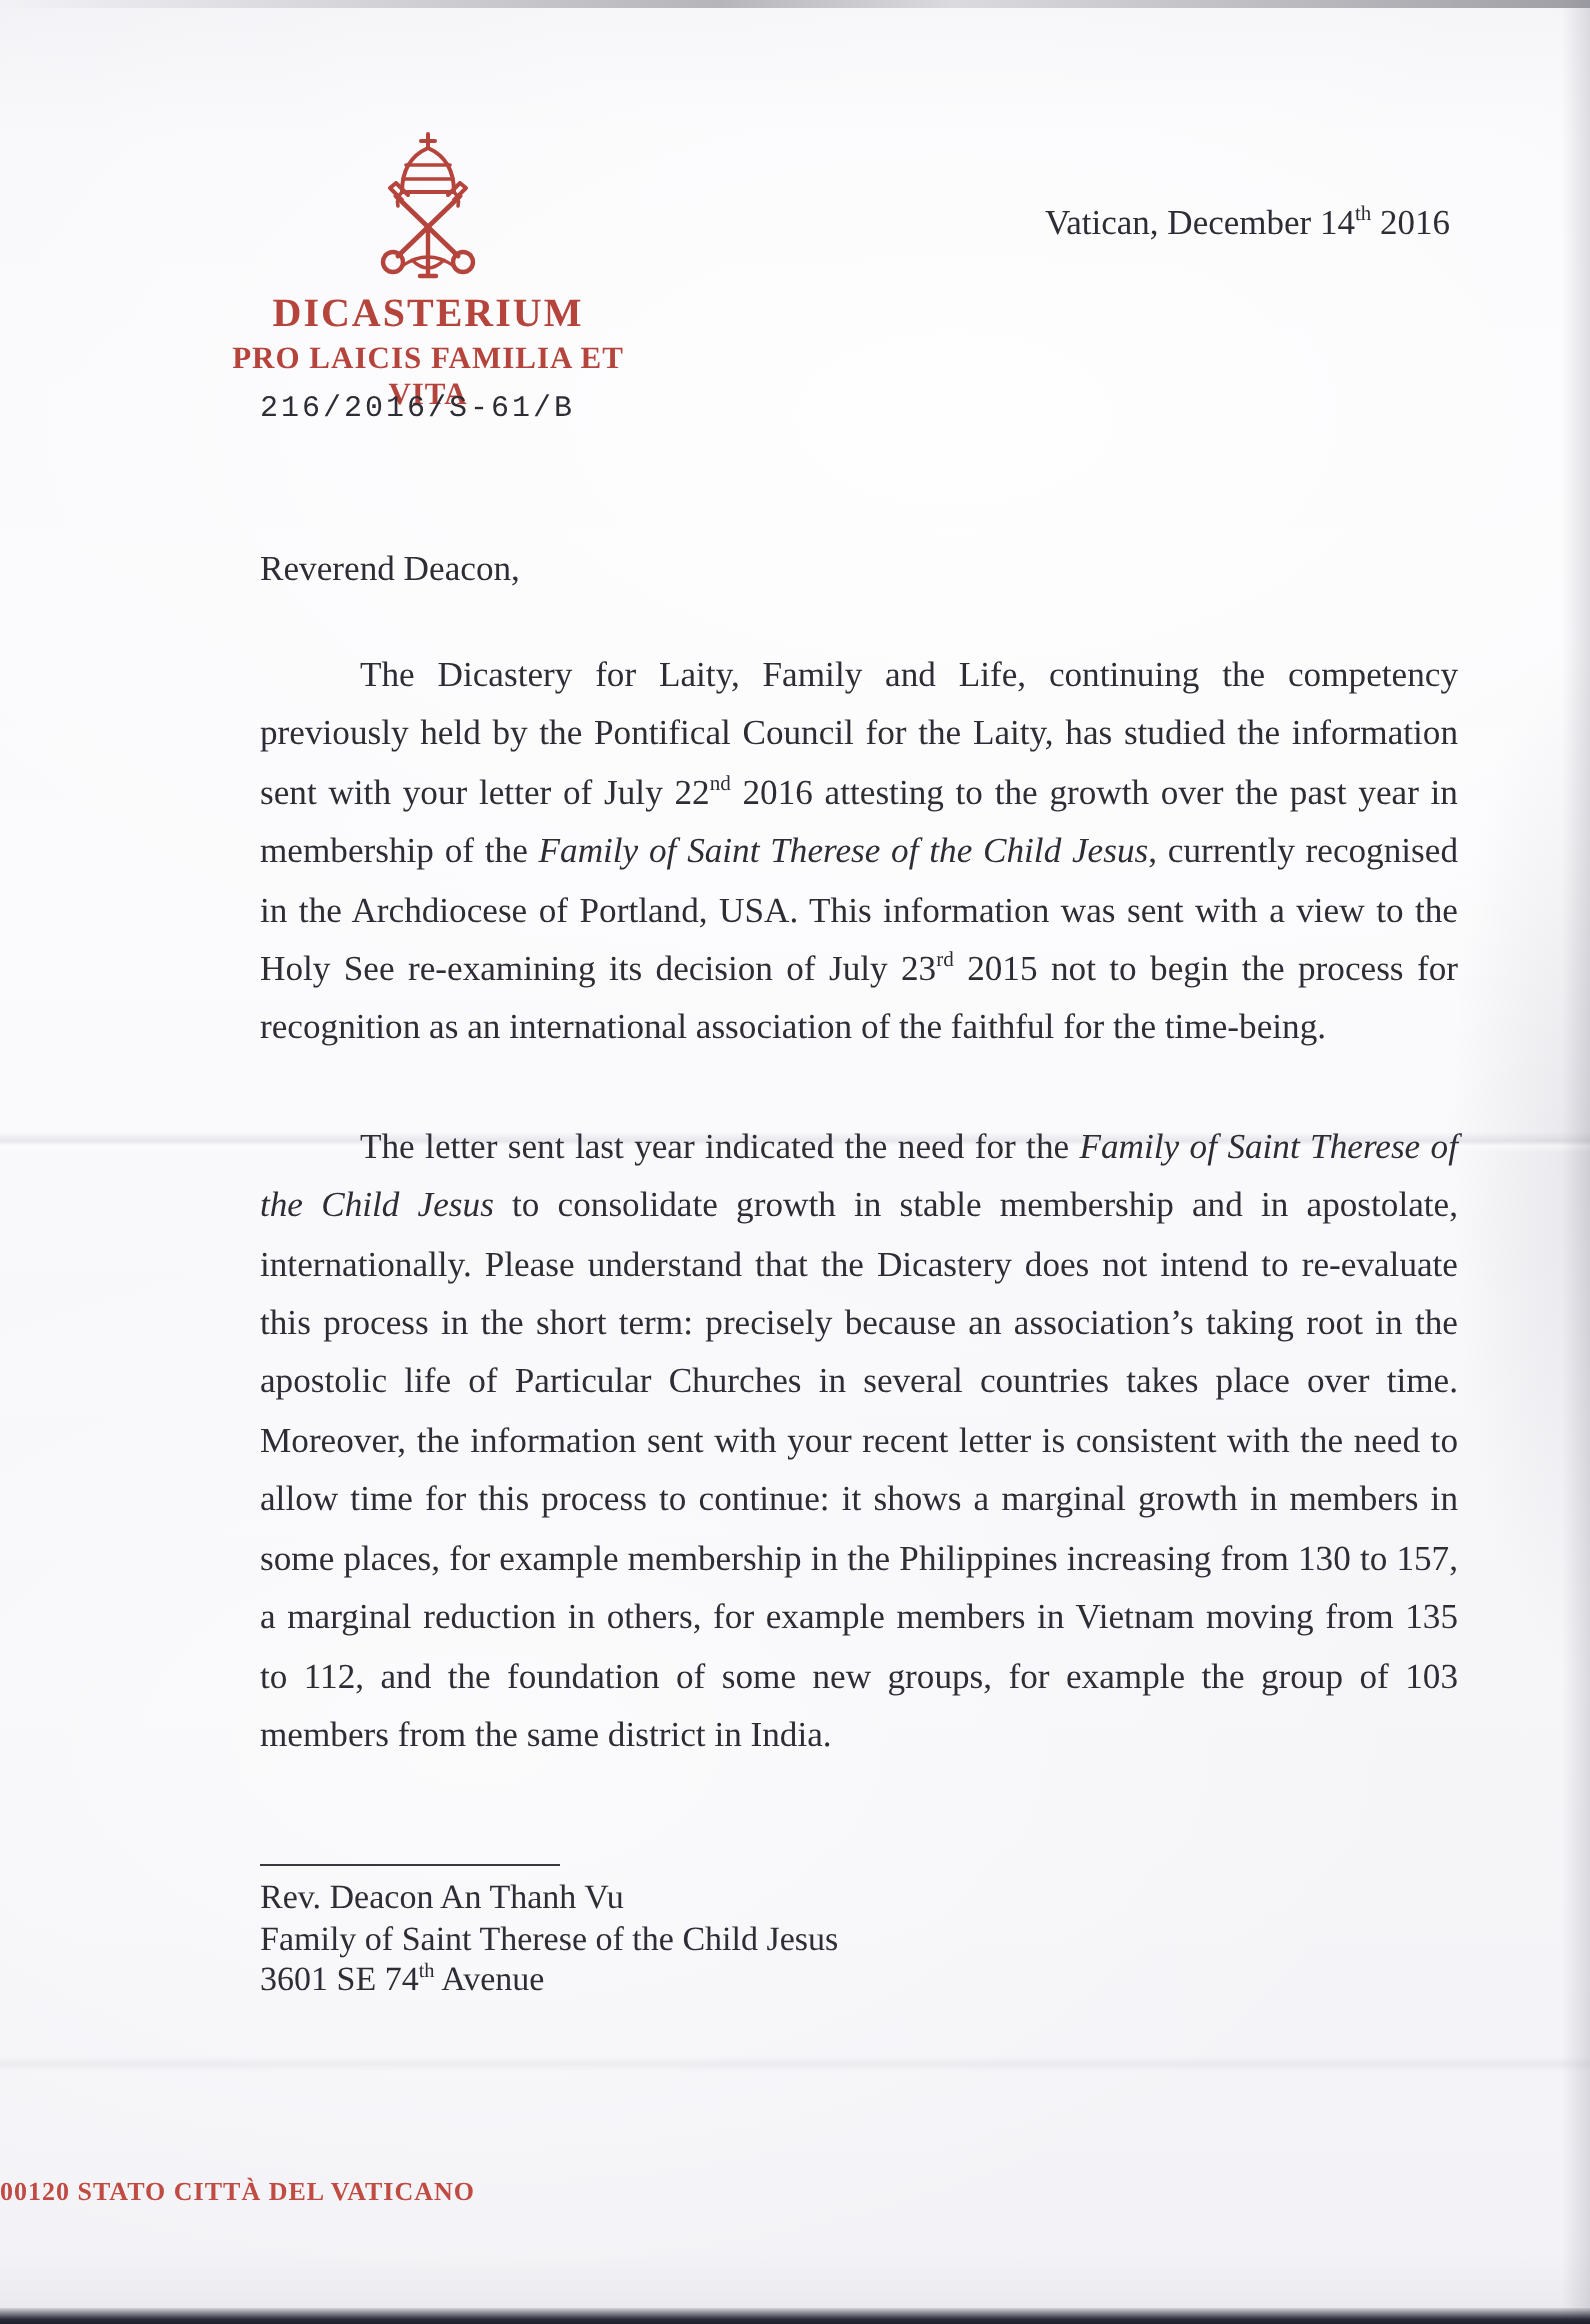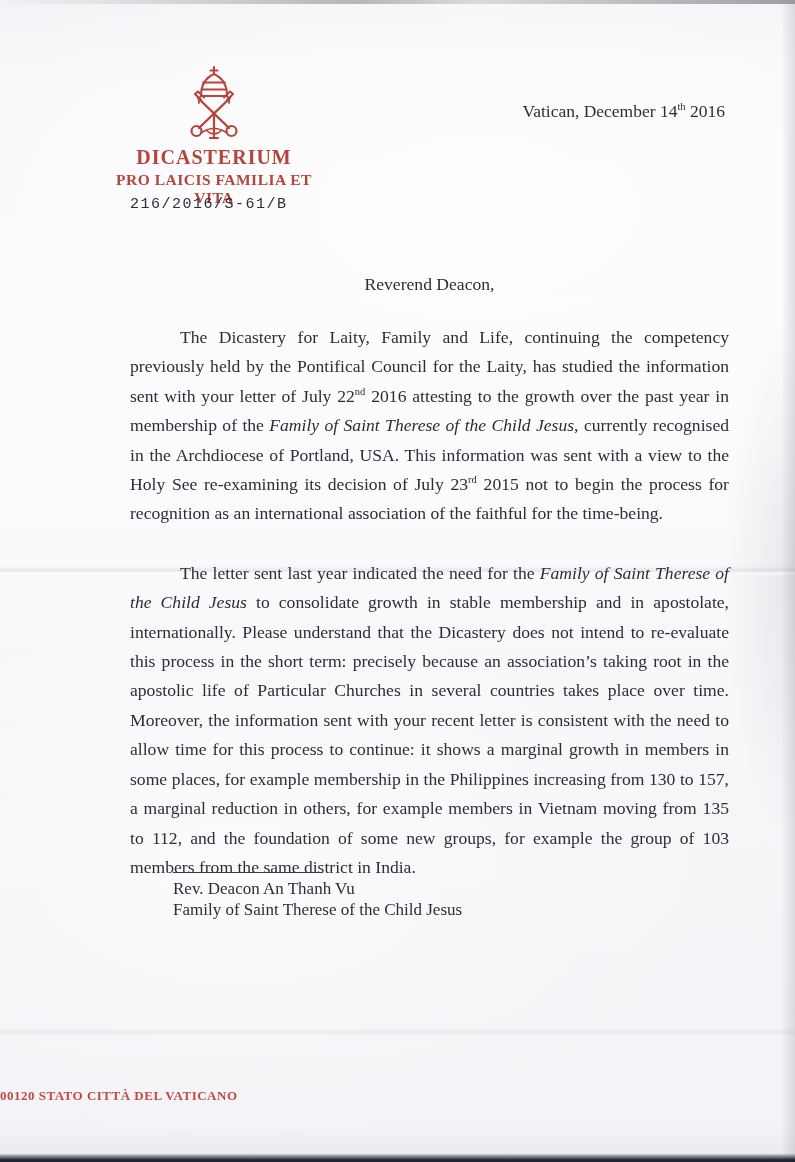--- a/index.html
+++ b/index.html
@@ -38,27 +38,27 @@
   .lh-line1 { font-size:20px; font-weight:bold; letter-spacing:1px; }
   .lh-line2 { font-size:15.5px; font-weight:bold; letter-spacing:.5px; margin-top:2px; }
 
   .dateline { position:absolute; top:101px; right:70px; font-size:17.5px; }
 
   .refnum { position:absolute; left:130px; top:196px;
     font-family:"Liberation Mono", monospace; font-size:15px; font-weight:normal; letter-spacing:1.5px; }
 
   
   .content { position:absolute; left:130px; top:274px; width:599px; font-size:17.6px; }
-  .salutation { margin:0 0 28px 0;text-align:center; }
+  .salutation { margin:0 0 28px 0; }
   .content p.para { margin:0 0 30px 0; text-align:justify; text-indent:50px; line-height:29.4px; }
   .it { font-style: italic; }
   sup { font-size:.6em; line-height:0; }
 
   
-  .sigblock { position:absolute; left:130px; top:872px; font-size:17px; line-height:20.5px;margin-left:43px; }
+  .sigblock { position:absolute; left:130px; top:932px; font-size:17px; line-height:20.5px; }
   .sigline { width:150px; border-top:1.5px solid #3a3942; margin-bottom:6px; }
 
   
   .footer { position:absolute; left:0; right:0; top:1088px; 
     font-size:13px; font-weight:bold; letter-spacing:.5px; }
   .red { color:#b5443c; }
   .footer-red { color:#c04b42; }
 </style>
 </head>
 <body>
@@ -105,17 +105,18 @@
   <div class="content">
     <p class="salutation">Reverend Deacon,</p>
     <p class="para"><span>The Dicastery for Laity, Family and Life, continuing the competency previously held by the Pontifical Council for the Laity, has studied the information sent with your letter of July 22</span><sup>nd</sup><span> 2016 attesting to the growth over the past year in membership of the </span><span class="it">Family of Saint Therese of the Child Jesus</span><span>, currently recognised in the Archdiocese of Portland, USA. This information was sent with a view to the Holy See re-examining its decision of July 23</span><sup>rd</sup><span> 2015 not to begin the process for recognition as an international association of the faithful for the time-being.</span></p>
     <p class="para"><span>The letter sent last year indicated the need for the </span><span class="it">Family of Saint Therese of the Child Jesus</span><span> to consolidate growth in stable membership and in apostolate, internationally. Please understand that the Dicastery does not intend to re-evaluate this process in the short term: precisely because an association’s taking root in the apostolic life of Particular Churches in several countries takes place over time. Moreover, the information sent with your recent letter is consistent with the need to allow time for this process to continue: it shows a marginal growth in members in some places, for example membership in the Philippines increasing from 130 to 157, a marginal reduction in others, for example members in Vietnam moving from 135 to 112, and the foundation of some new groups, for example the group of 103 members from the same district in India.</span></p>
   </div>
 
   <div class="sigblock">
     <div class="sigline"></div>
     <div>Rev. Deacon An Thanh Vu</div>
     <div>Family of Saint Therese of the Child Jesus</div>
+    <div><span>3601 SE 74</span><sup>th</sup><span> Avenue</span></div>
   </div>
 
   <div class="footer footer-red">00120 STATO CITTÀ DEL VATICANO</div>
 
 </div>
 
 </body></html>

